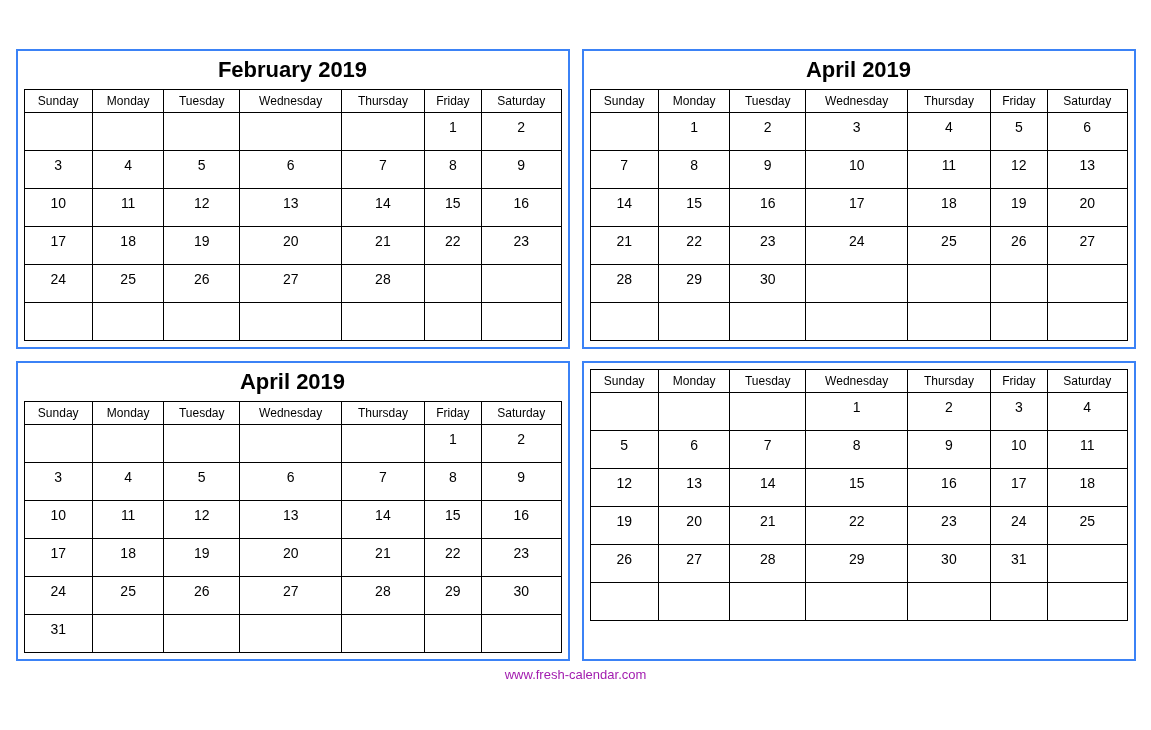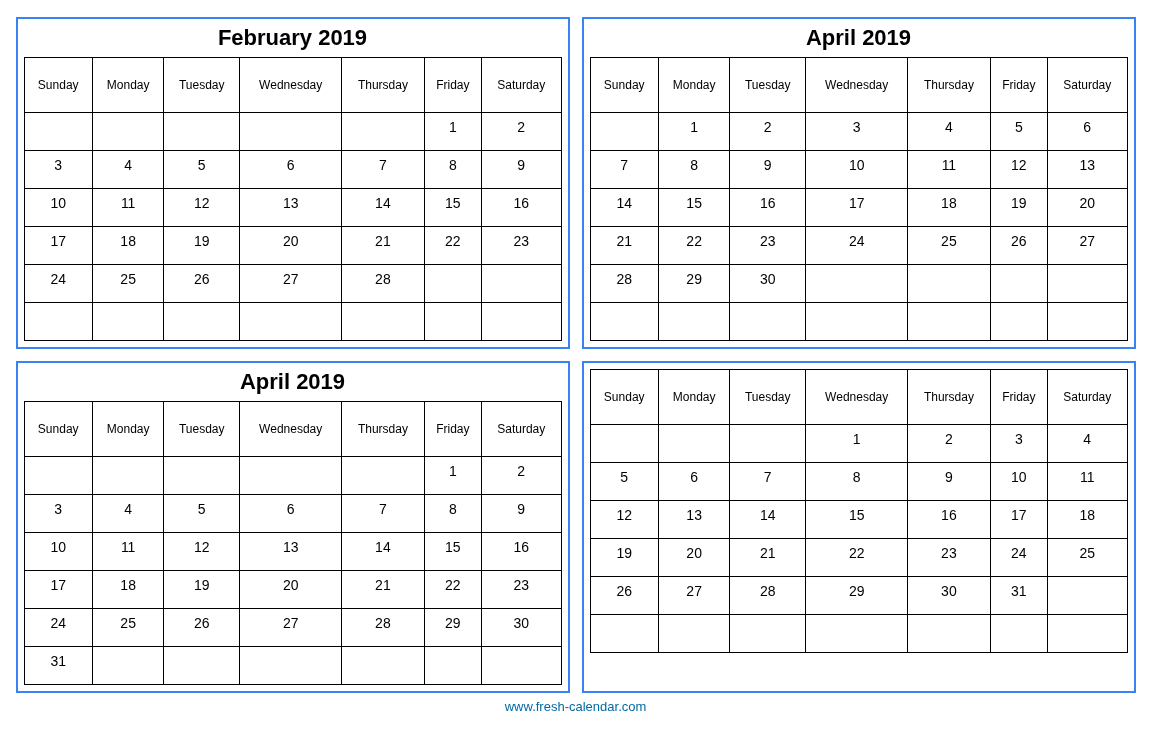--- a/index.html
+++ b/index.html
@@ -33,34 +33,34 @@
     }
     table {
       width: 100%;
       border-collapse: collapse;
     }
     th {
       border: 1px solid #000;
       text-align: center;
       font-size: 12px;
       font-weight: normal;
-      padding: 20px 2px;
+      padding: 4px 2px;
     }
     td {
       border: 1px solid #000;
       text-align: center;
       font-size: 14px;
       padding: 6px 2px;
       height: 38px;
       vertical-align: top;
     }
     .footer {
       text-align: center;
       font-size: 13px;
-      color: #0369a1;
+      color: #a21caf;
       margin-top: 6px;
     }
   </style>
 </head>
 <body>
 
 <div class="calendars-grid">
     <div class="calendar">
       <div class="calendar-title">February 2019</div>
       <table>

